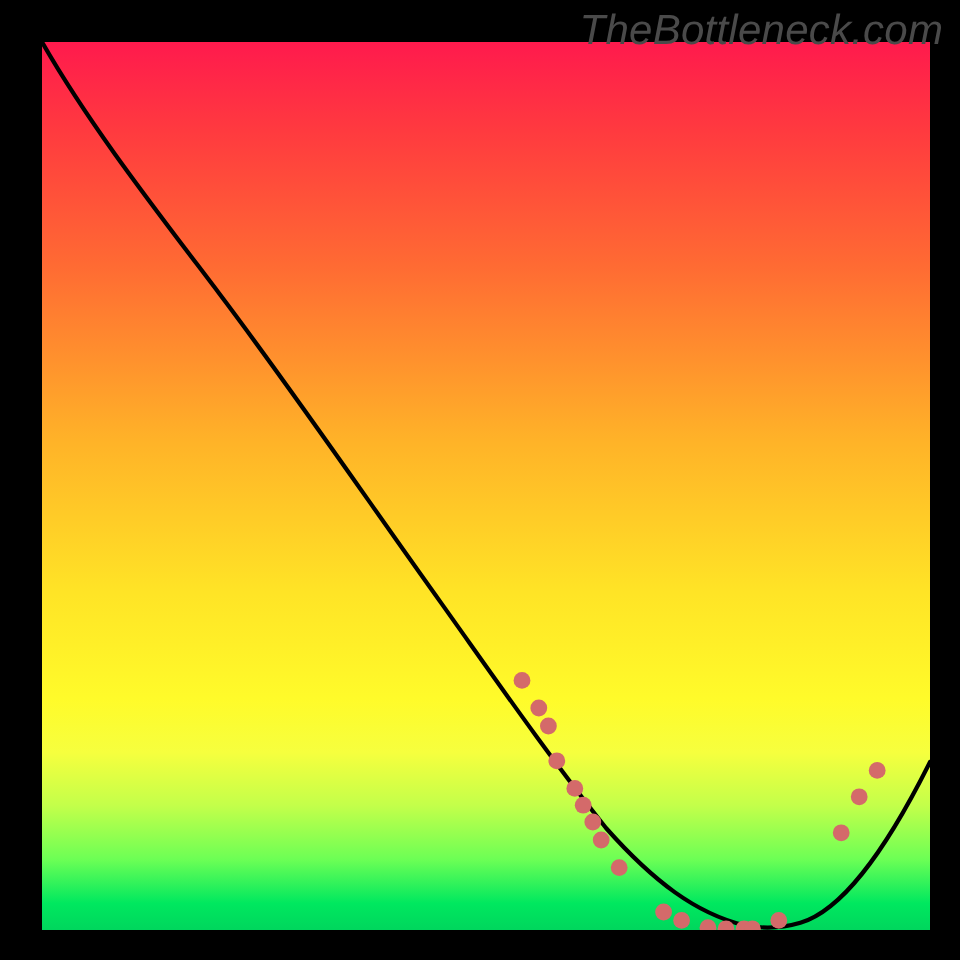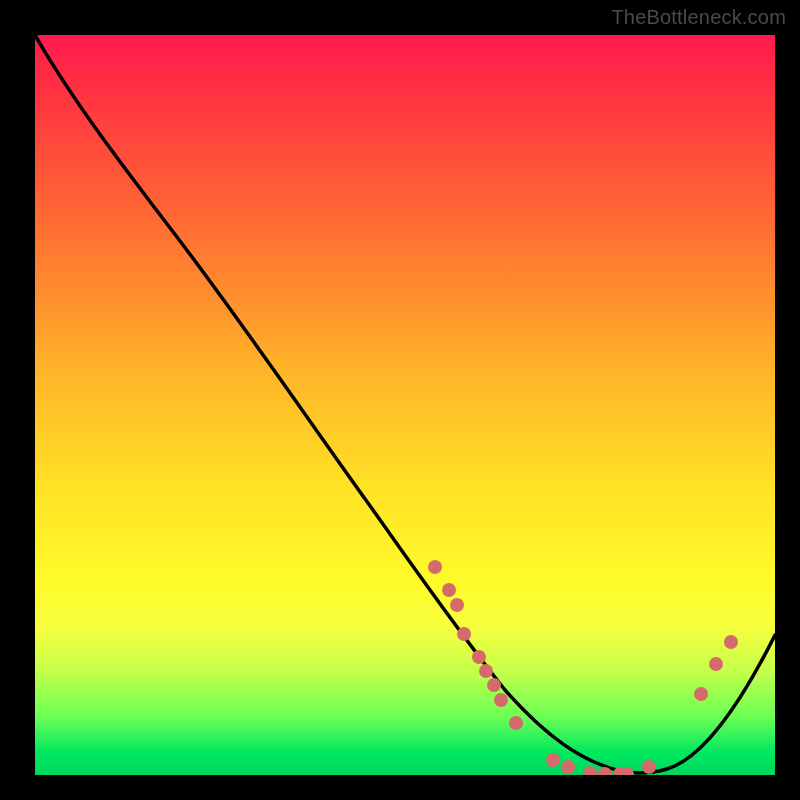--- a/index.html
+++ b/index.html
@@ -29,24 +29,25 @@
       #6dff55 92%,
       #00e85f 97%,
       #00d65d 100%
     );
   }
   .watermark {
     position: absolute;
     top: 6px;
     right: 14px;
     color: #4a4a4a;
-    font-size: 20px;
+    font-size: 35px;
     font-weight: 500;
     font-family: Arial, sans-serif;
     letter-spacing: 0.2px;
+    font-style: italic;
   }
   svg.curve {
     position: absolute;
     left: 0;
     top: 0;
     width: 740px;
     height: 740px;
     pointer-events: none;
   }
   .curve path {

